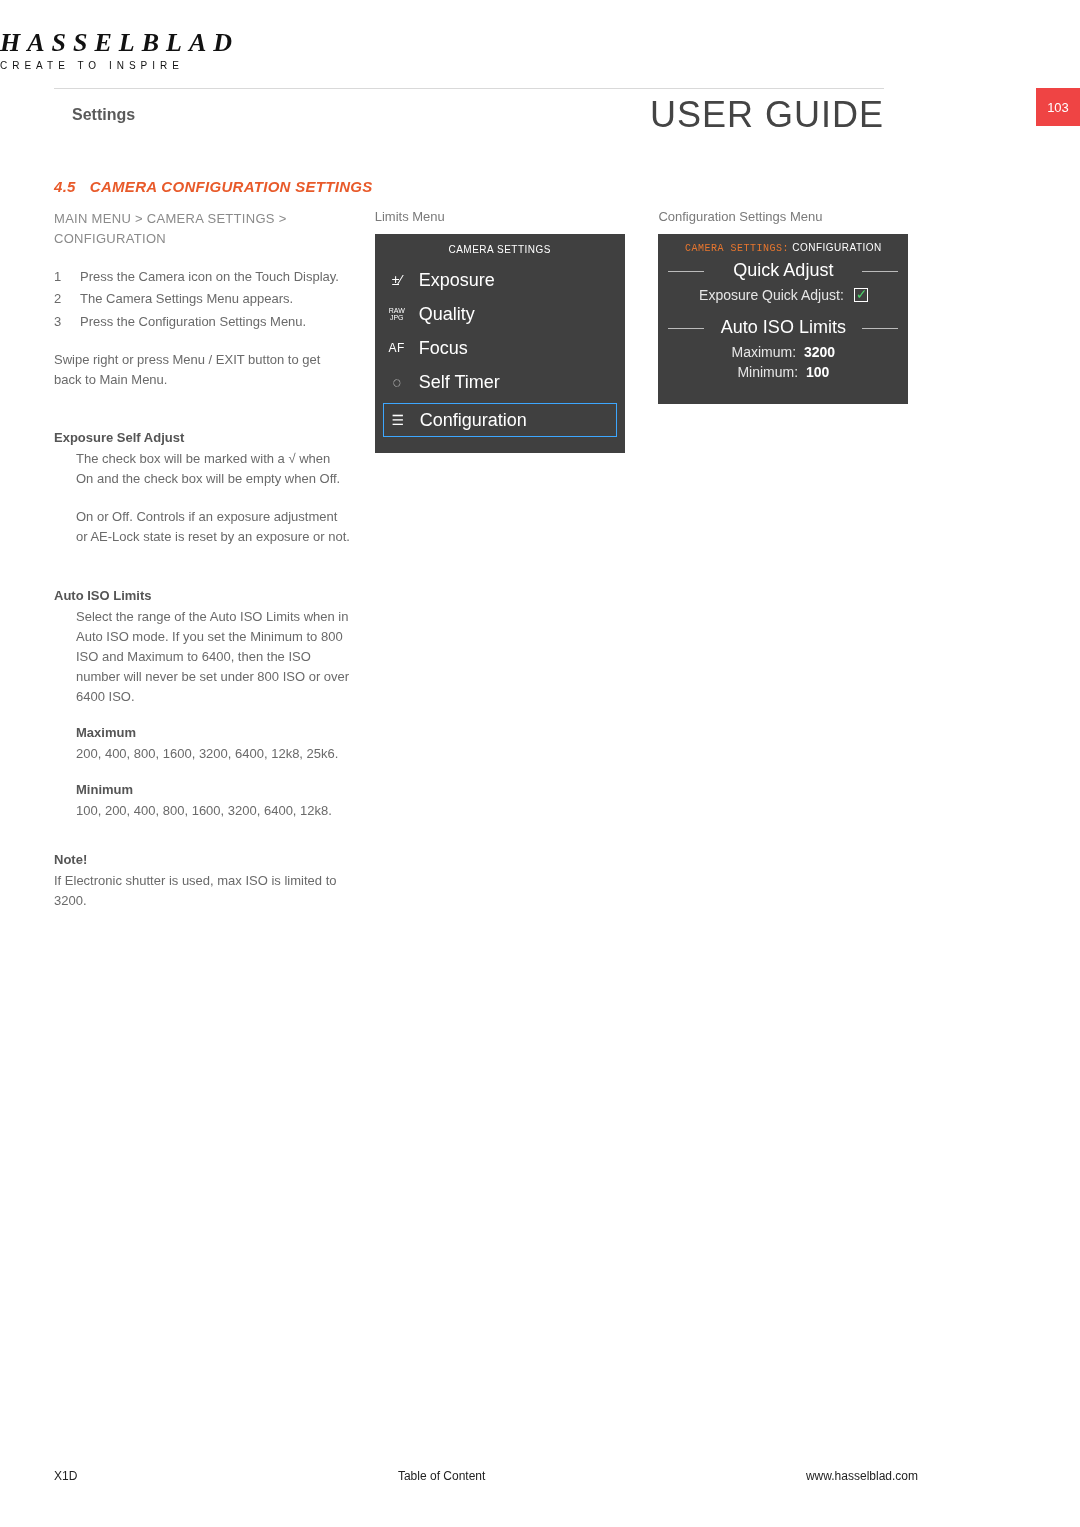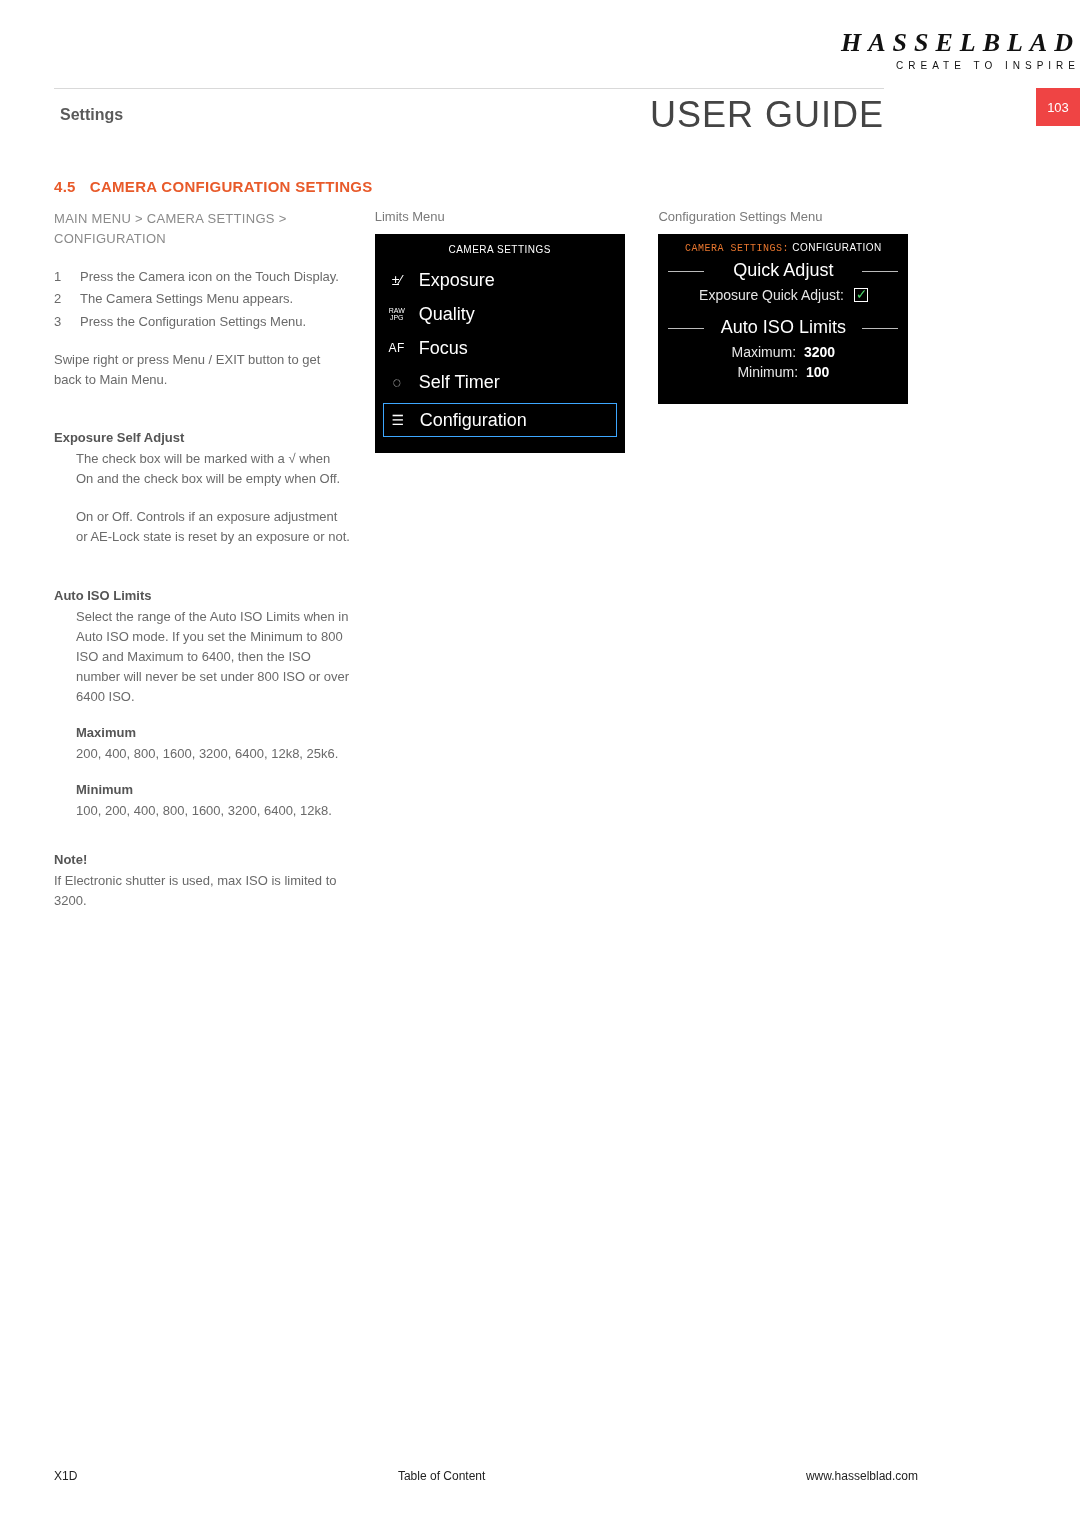--- a/index.html
+++ b/index.html
@@ -1,62 +1,62 @@
 <!DOCTYPE html>
 <html><head>
 <meta charset="utf-8">
 <style>
   * { box-sizing: border-box; margin: 0; padding: 0; }
   html, body { width: 1080px; height: 1527px; background: #fff; font-family: Arial, Helvetica, sans-serif; color: #5c5c5c; }
   .page { position: relative; width: 1080px; height: 1527px; }
 
   
-  .brand-band { text-align: right; padding-top: 28px; }
+  .brand-band { text-align: left; padding-top: 28px; }
   .brand-name { font-family: Georgia, "Times New Roman", serif; font-style: italic; font-weight: 700; letter-spacing: 7px; font-size: 26px; color: #111; }
   .brand-tag  { font-size: 10px; letter-spacing: 5px; color: #111; margin-top: 2px; }
 
   
   .rule-row { position: absolute; top: 88px; left: 54px; right: 0; height: 44px; }
   .rule-row .rule { position: absolute; top: 0; left: 0; right: 162px; border-top: 1px solid #d9d9d9; }
-  .rule-row .settings-title { position: absolute; top: 18px; left: 6px; font-weight: 700; color: #5a5a5a; font-size: 16px; }
+  .rule-row .settings-title { position: absolute; top: 18px; left: 18px; font-weight: 700; color: #5a5a5a; font-size: 16px; }
   .rule-row .user-guide { position: absolute; top: 6px; right: 196px; font-size: 36px; letter-spacing: 1px; color: #444; font-weight: 400; }
   .rule-row .pagetab { position: absolute; top: 0; right: 162px; width: 44px; height: 38px; background: #ef4444; color: #fff; font-size: 13px; display: flex; align-items: center; justify-content: center; transform: translateX(100%); }
   
   .rule-row .pagetab { right: 0; transform: none; width: 44px; height: 38px; }
   .rule-row .rule, .rule-row .user-guide { right: 196px; }
   .rule-row .rule { right: 196px; }
 
   .content { position: absolute; top: 178px; left: 54px; right: 162px; }
 
   
   .cols { display: flex; gap: 24px; }
   .col-left  { width: 304px; }
   .col-mid   { width: 266px; }
   .col-right { width: 266px; }
 
-  .h45 { color: #e85a2a; font-weight: 700; font-size: 15px; letter-spacing: .3px; margin-bottom: 14px; }
+  .h45 { color: #e85a2a; font-weight: 700; font-size: 15px; letter-spacing: .3px; margin-bottom: 14px; font-style: italic; }
   .h45 .num { margin-right: 14px; }
 
   .breadcrumb { font-size: 13px; color: #8a8a8a; letter-spacing: .3px; line-height: 1.55; margin-bottom: 18px; }
 
   ol.steps { list-style: none; margin: 0 0 18px 0; color: #6a6a6a; font-size: 13px; }
   ol.steps li { display: flex; gap: 14px; line-height: 1.55; margin-bottom: 2px; }
   ol.steps li .n { width: 12px; flex: 0 0 12px; }
   ol.steps li .t { flex: 1; }
 
   .para { font-size: 13px; line-height: 1.55; color: #6a6a6a; margin-bottom: 18px; }
 
   .sec-h { font-weight: 700; color: #555; font-size: 13px; margin-top: 40px; margin-bottom: 4px; }
   .indent { margin-left: 22px; }
 
   
   .cap { font-size: 13px; color: #7a7a7a; margin-bottom: 10px; }
 
   
-  .shot { background: #000000; border-radius: 0; width: 250px; color: #fff; padding: 10px 0 16px 0; }
+  .shot { background: #404040; border-radius: 0; width: 250px; color: #fff; padding: 10px 0 16px 0; }
   .shot .title-sm { text-align: center; font-size: 10px; letter-spacing: .5px; margin-bottom: 8px; }
   .shot .title-sm .orange { color: #e8762e; font-family: Liberation Mono, monospace; }
   .shot .row { display: flex; align-items: center; height: 34px; padding: 0 10px; gap: 10px; font-size: 18px; font-weight: 300; }
   .shot .row.selected { border: 1px solid #3da7ff; margin: 4px 8px 0 8px; padding: 0 2px 0 2px; height: 34px; }
   .shot .ic { width: 24px; display: inline-flex; align-items: center; justify-content: center; font-size: 14px; font-family: Arial, sans-serif; }
   .shot .ic.af { font-size: 12px; letter-spacing: .5px; }
   .shot .ic.rj { font-size: 7px; line-height: 1; text-align: center; }
 
   .shot2 .grp-title { text-align: center; font-size: 18px; font-weight: 300; margin: 6px 0 6px 0; position: relative; }
   .shot2 .grp-title::before, .shot2 .grp-title::after {

